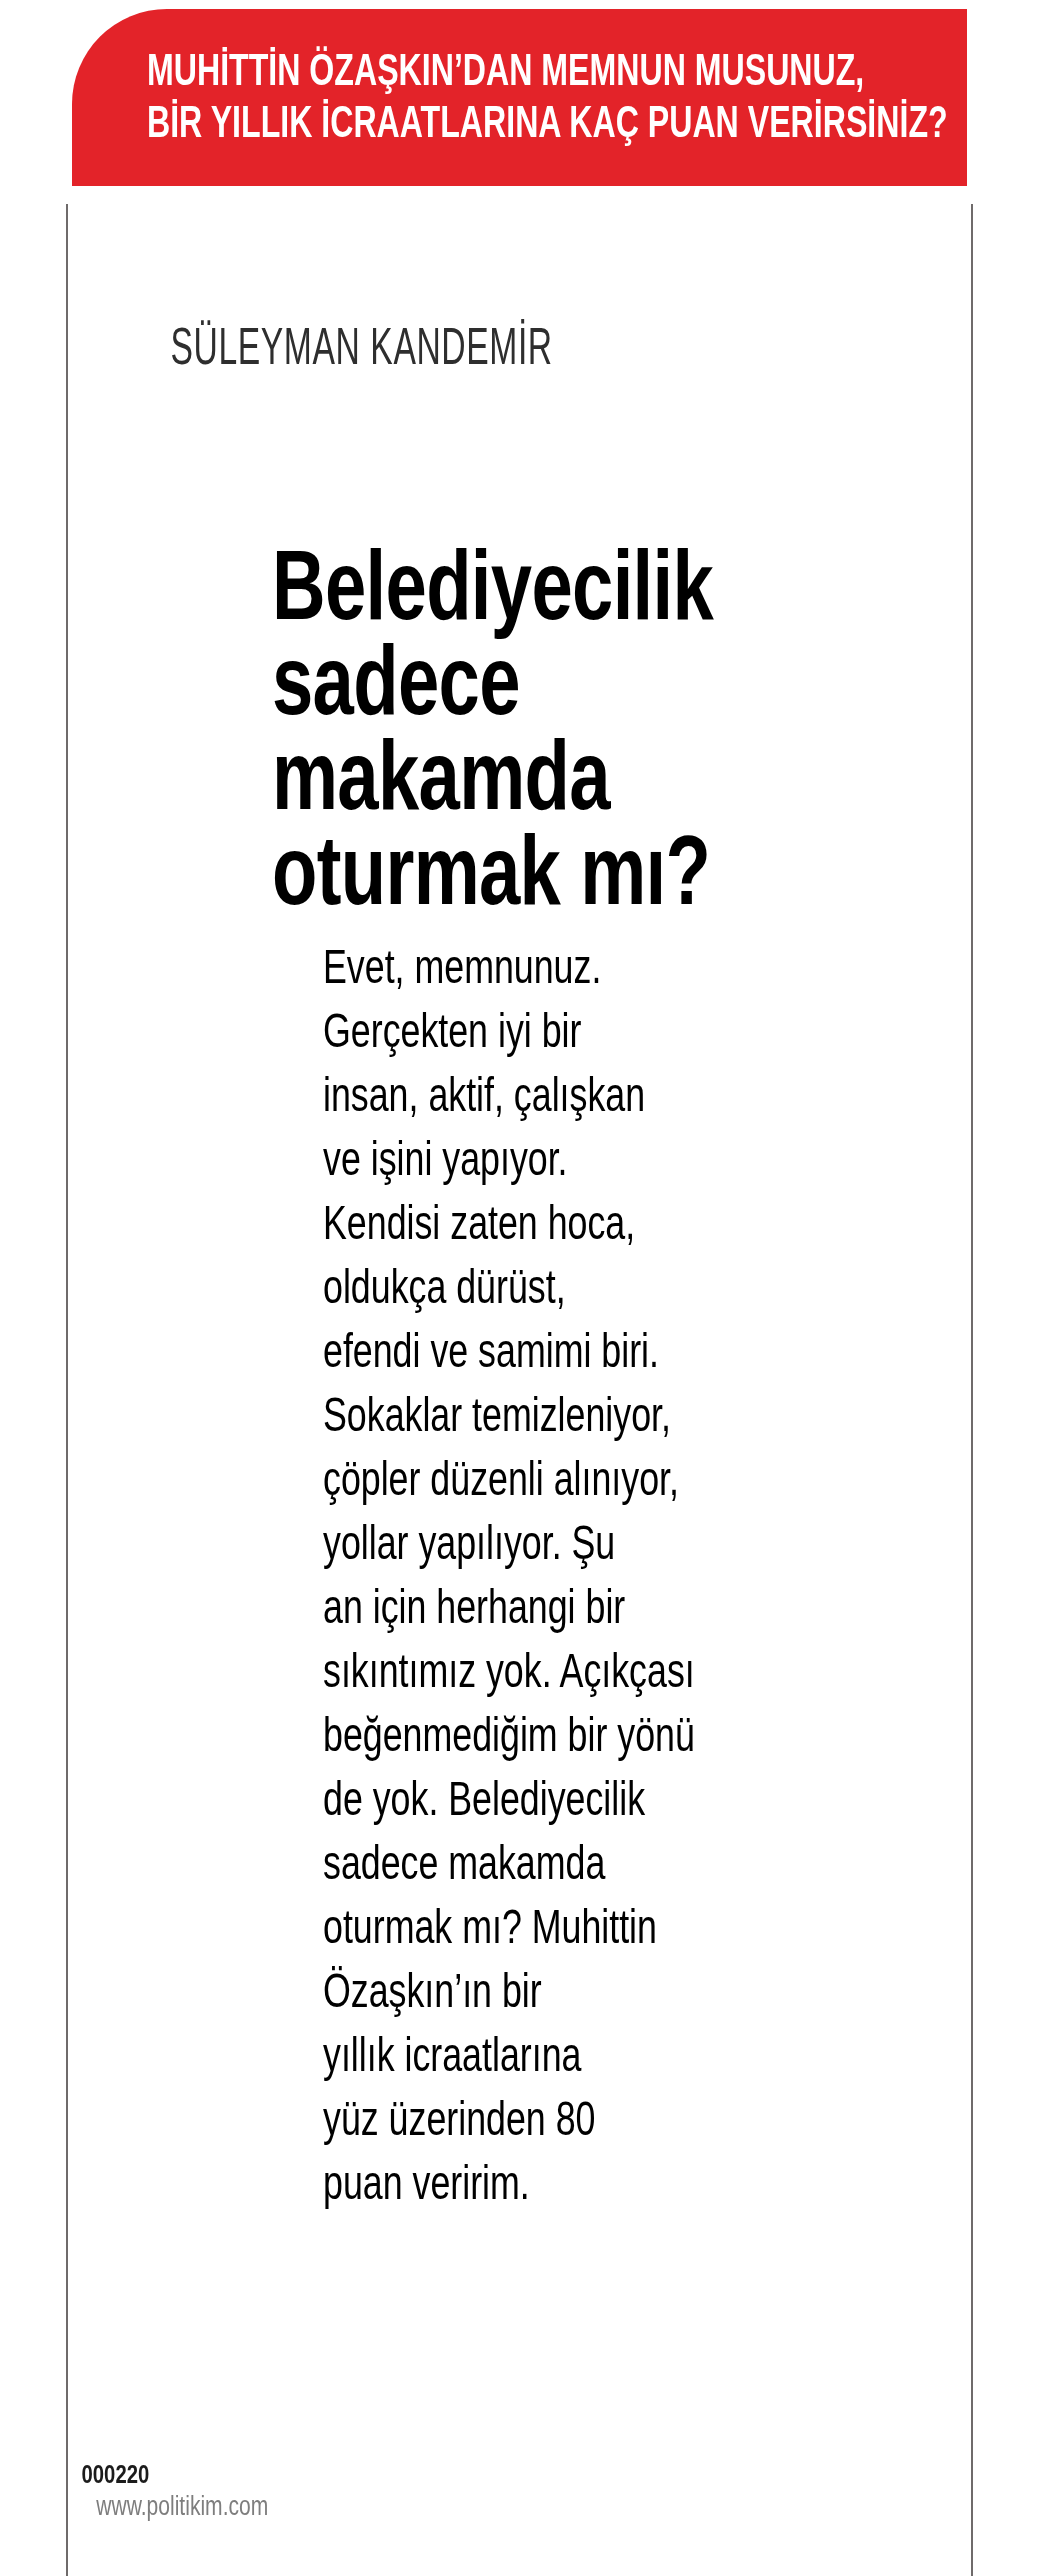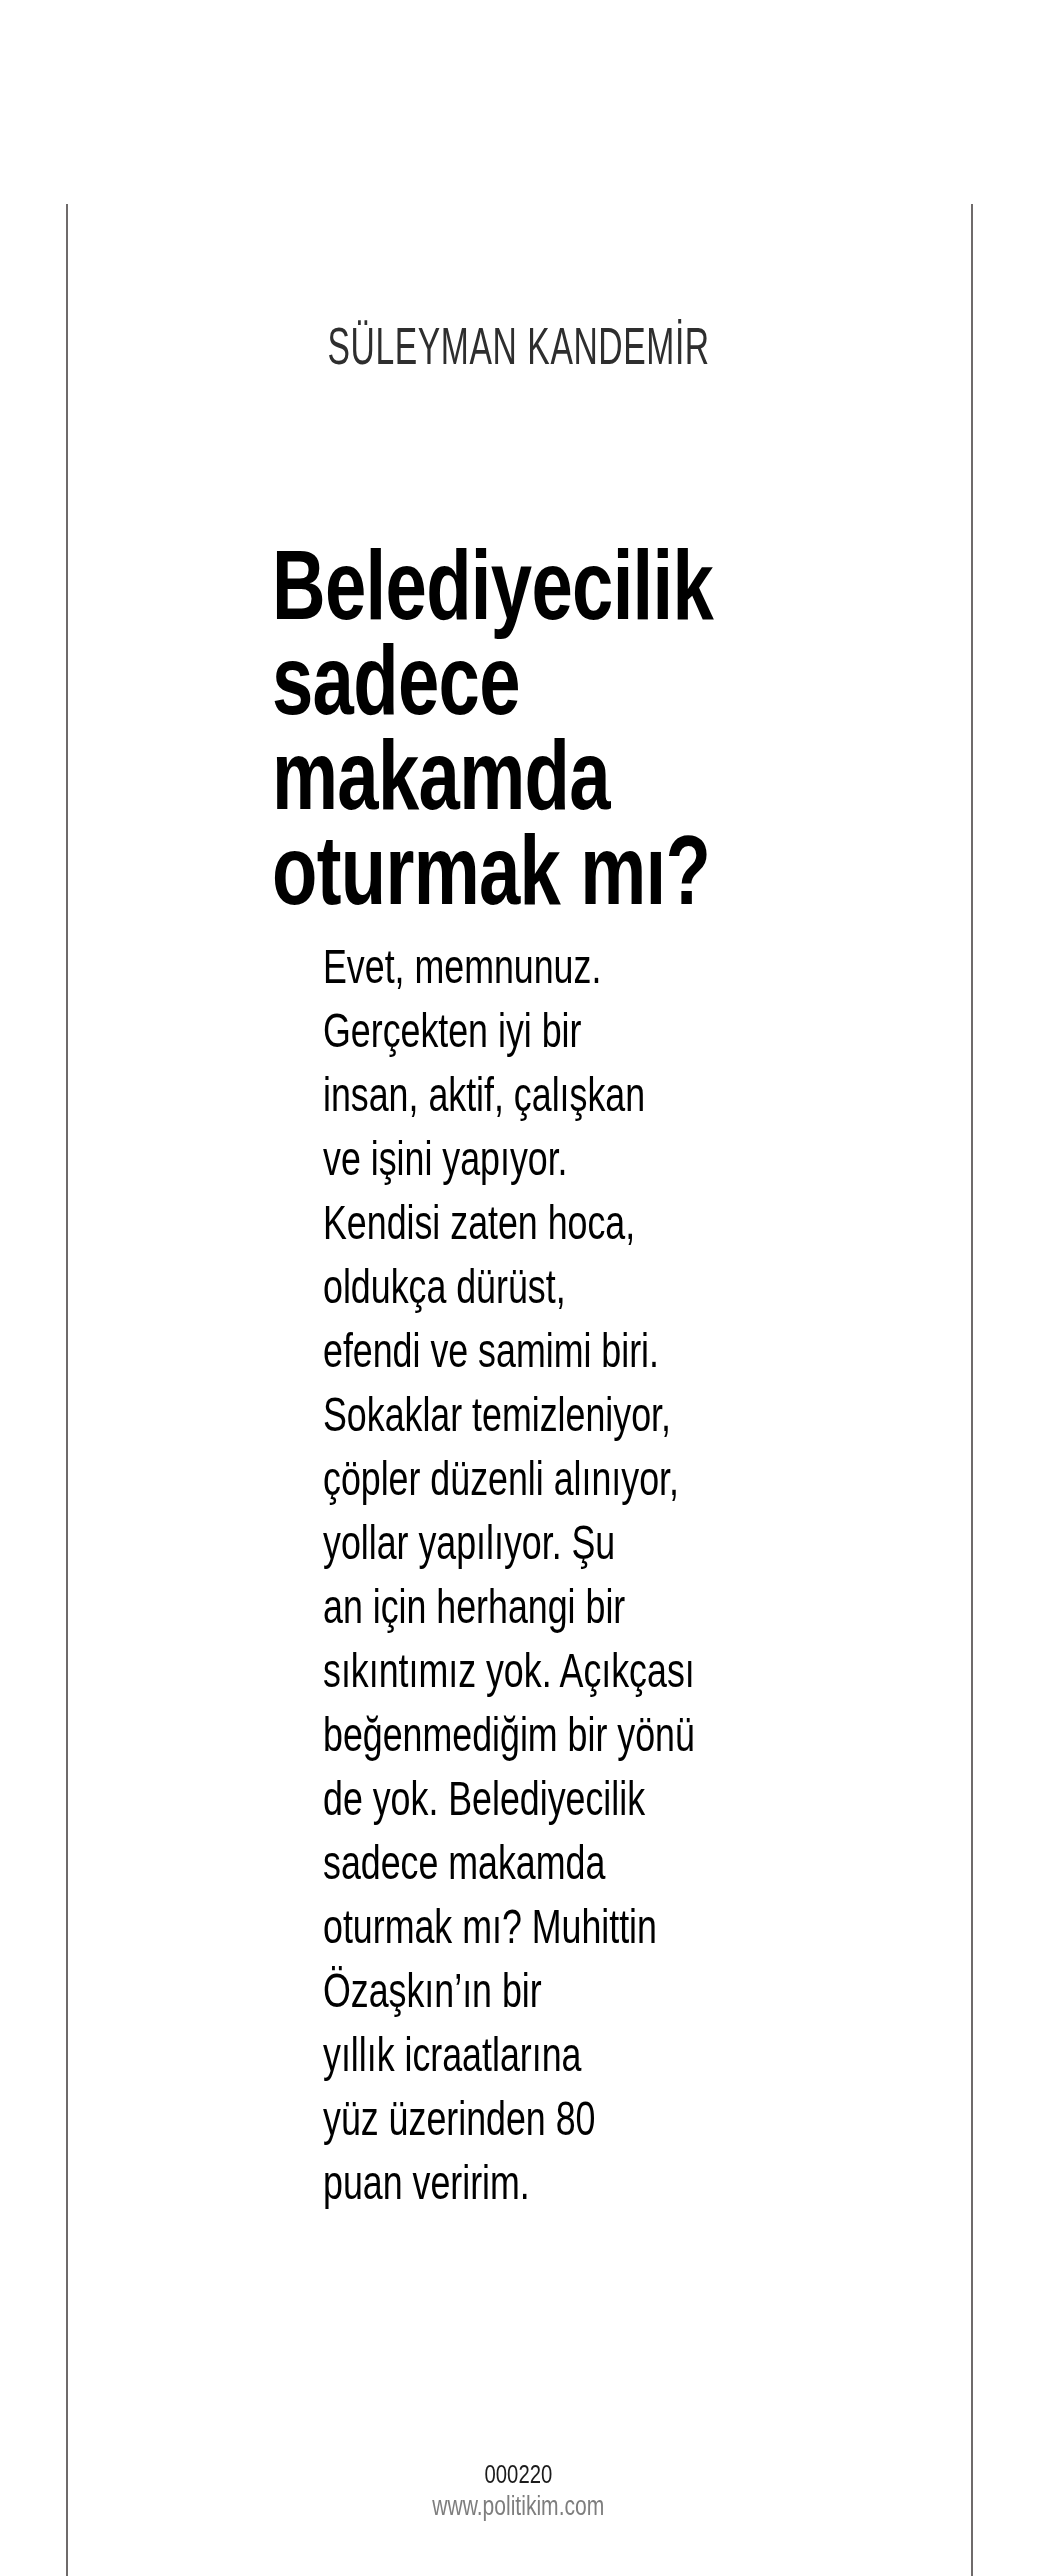--- a/index.html
+++ b/index.html
@@ -46,21 +46,20 @@
     height: 2372px;
     background: #6f6b6b;
   }
   .vline.left  { left: 66px; }
   .vline.right { left: 971px; }
   
   .center-wrap {
     position: absolute;
     left: 72px;
     width: 893px;
-    text-align: center;
   }
   .name {
     display: inline-block;
     font-size: 51px;
     font-weight: 200;
     line-height: 51px;
     color: #2e2e2e;
     letter-spacing: 0.9px;
     transform: scaleX(0.66);
     transform-origin: center top;
@@ -100,21 +99,21 @@
     width: 704px;
     font-size: 49px;
     font-weight: normal;
     line-height: 64px;
     color: #000000;
     white-space: pre-line;
     transform: scaleX(0.73);
     transform-origin: left top;
   }
   
-  .footer-code-wrap { top: 2461px; }
+  .footer-code-wrap { top: 2461px; font-weight: bold; }
   .footer-code {
     display: inline-block;
     font-size: 26px;
     line-height: 26px;
     color: #1c1c1c;
     transform: scaleX(0.78);
     transform-origin: center top;
     white-space: nowrap;
   }
   .footer-url-wrap { top: 2493px; }
@@ -129,20 +128,24 @@
     white-space: nowrap;
   }
   .name-wrap { top: 321px; }
   .role-wrap { top: 377px; }
 </style>
 </head>
 <body>
 
 <div class="page">
 
+  <div class="banner">
+    <div class="banner-text">MUHİTTİN ÖZAŞKIN’DAN MEMNUN MUSUNUZ,
+BİR YILLIK İCRAATLARINA KAÇ PUAN VERİRSİNİZ?</div>
+  </div>
 
   <div class="vline left"></div>
   <div class="vline right"></div>
 
   <div class="center-wrap name-wrap">
     <div class="name">SÜLEYMAN KANDEMİR</div>
   </div>
 
 
   <div class="headline">Belediyecilik

